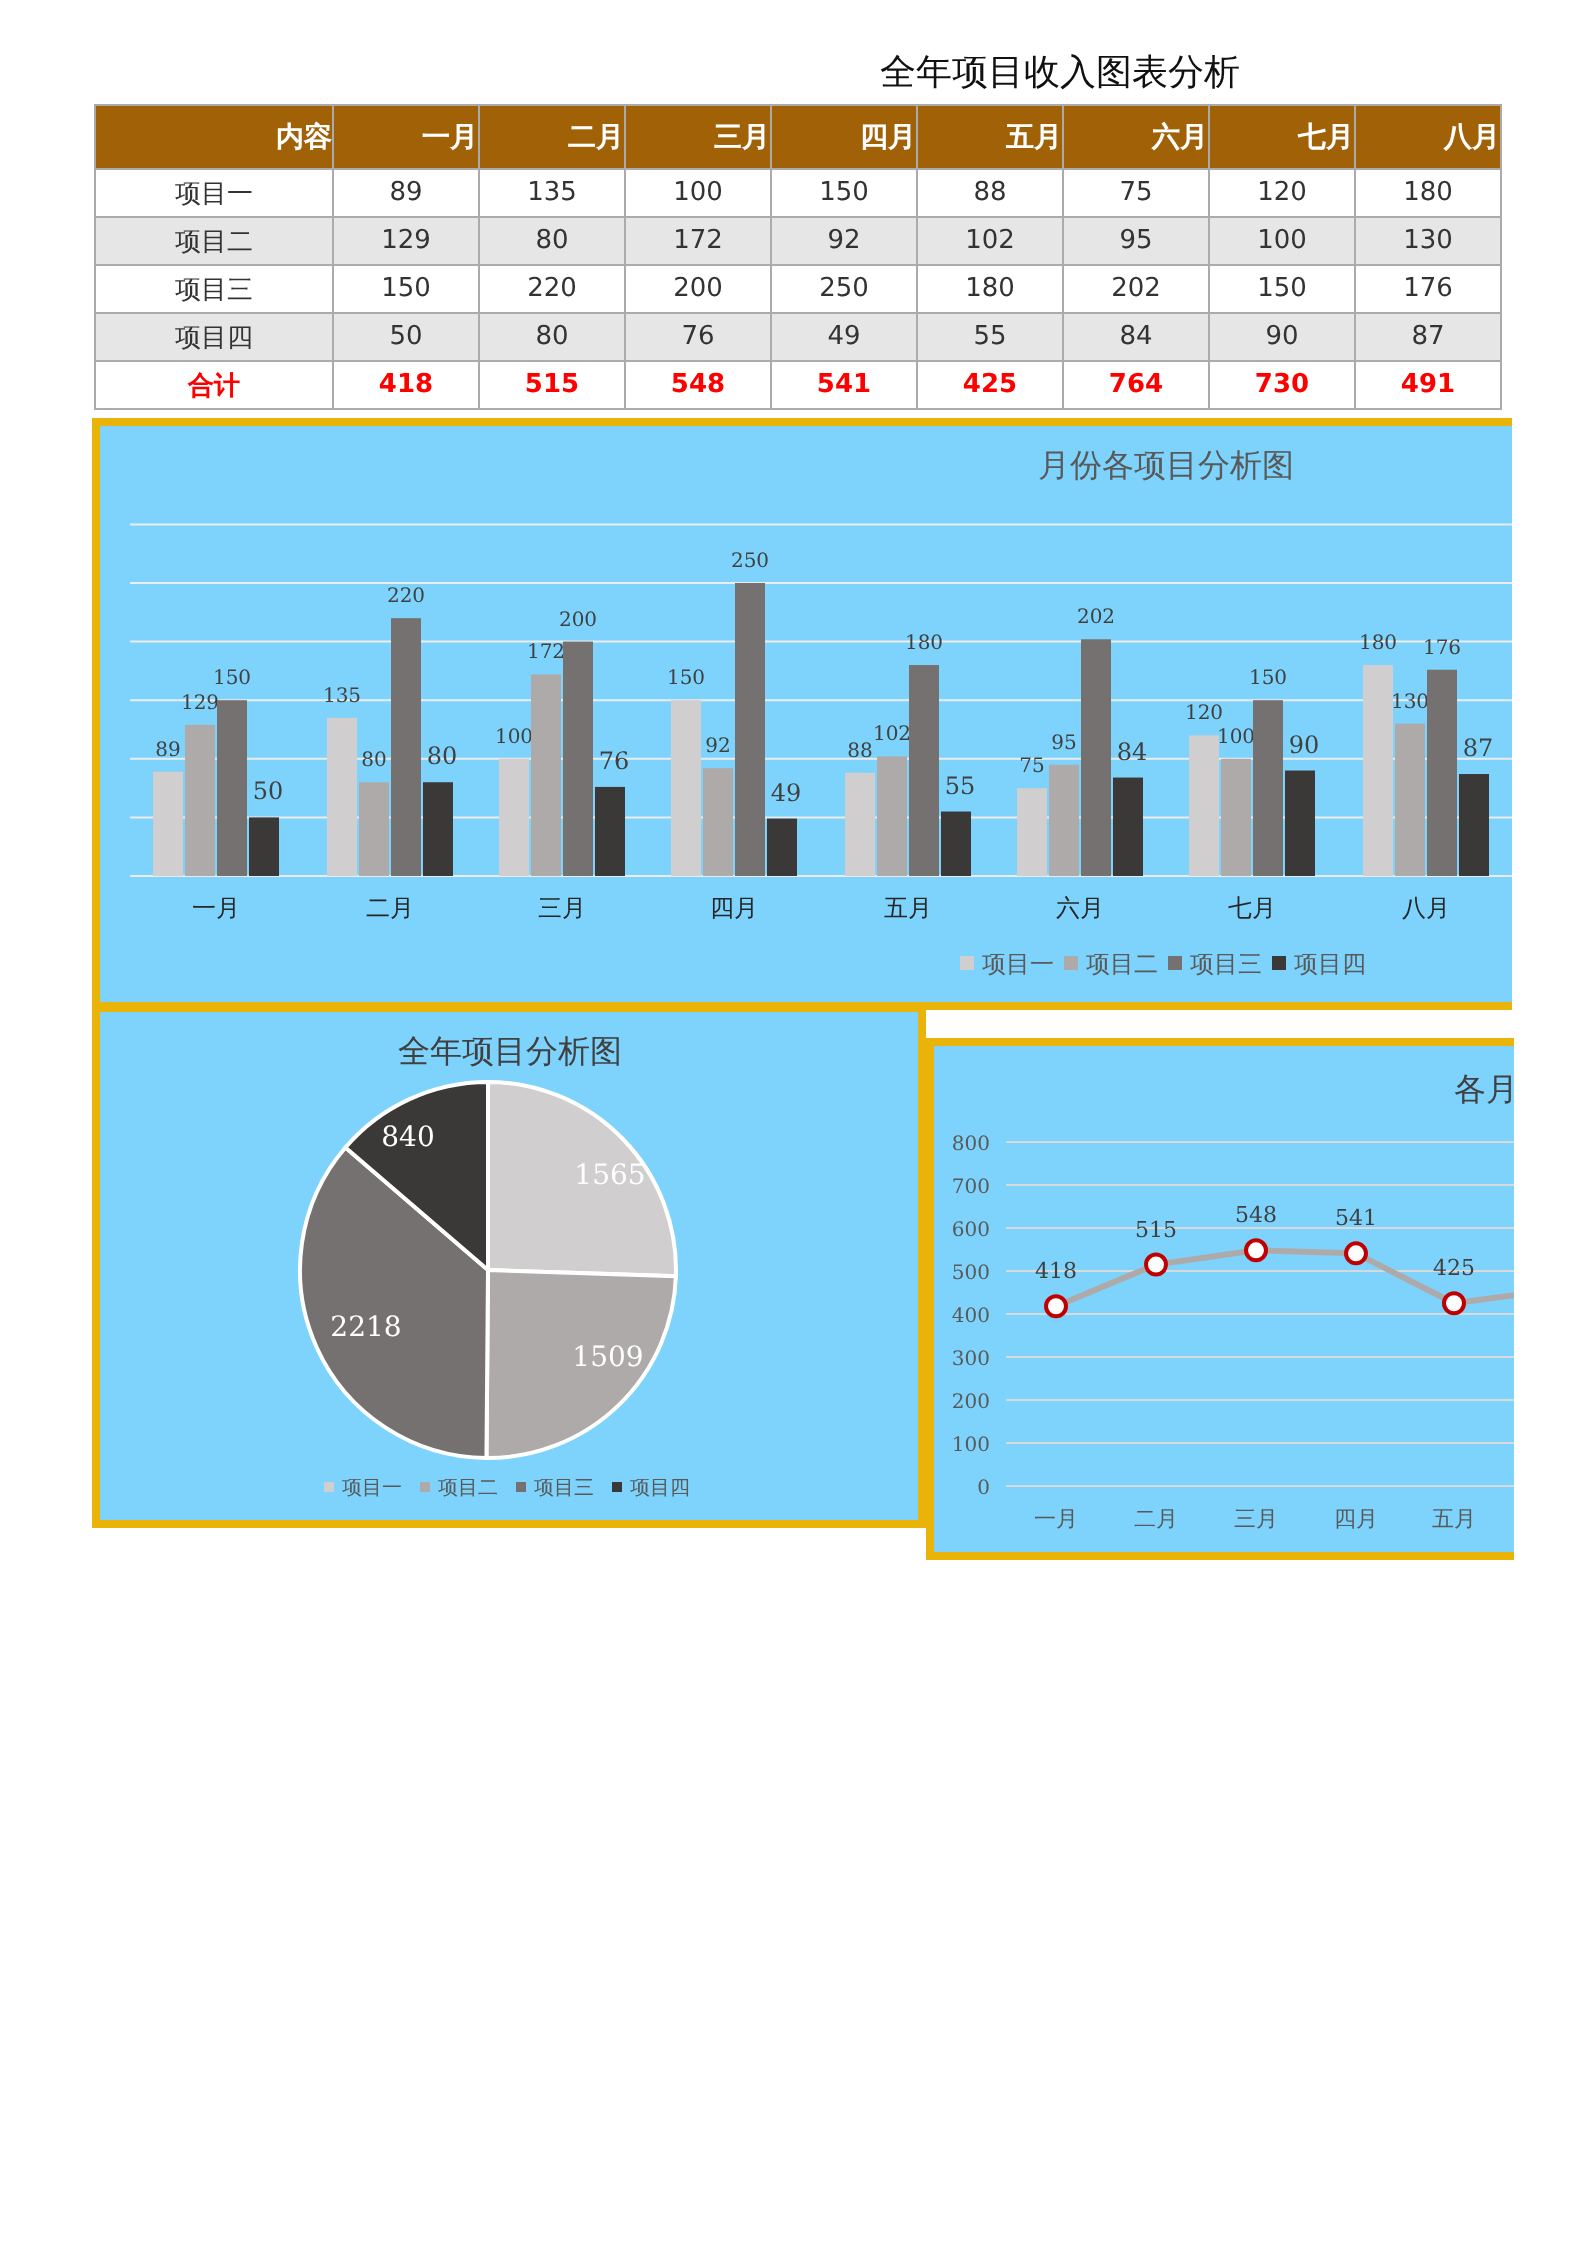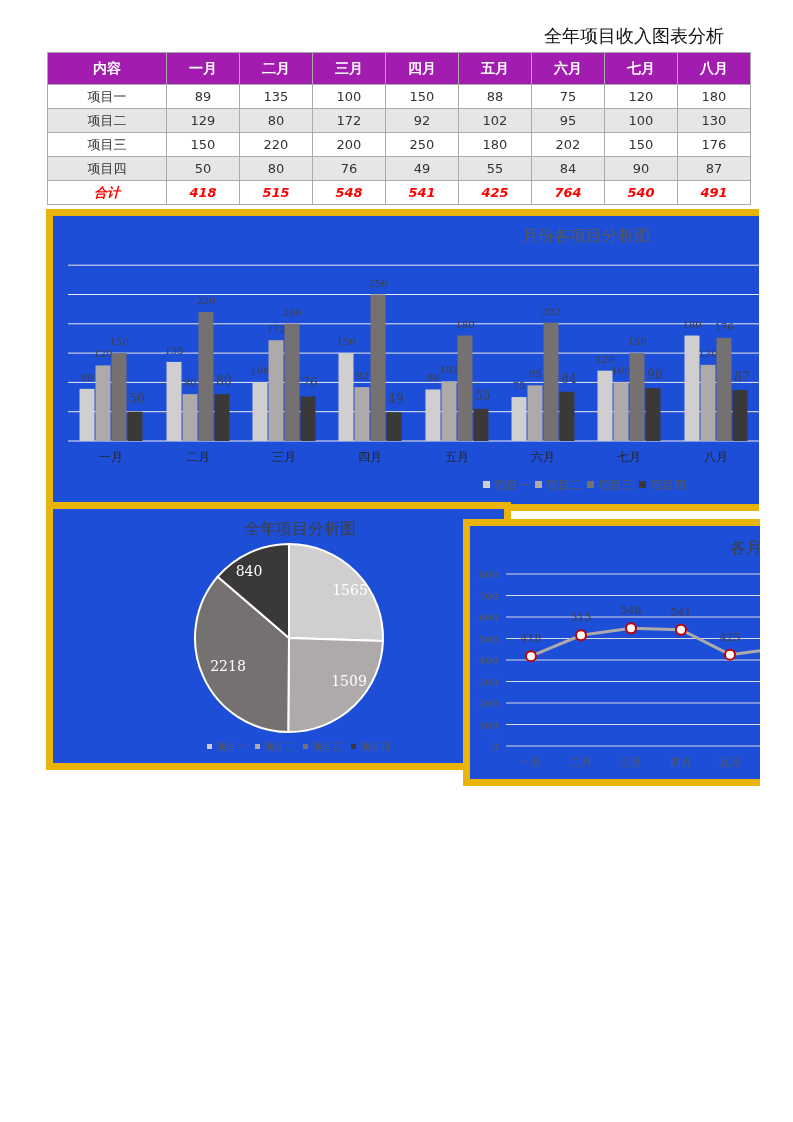--- a/index.html
+++ b/index.html
@@ -1,24 +1,24 @@
 <!DOCTYPE html>
 <html><head>
 <meta charset="utf-8">
 <style>
   html,body{margin:0;padding:0;background:#fff;}
   body{width:793px;height:1122px;position:relative;overflow:hidden;font-family:"DejaVu Sans","Liberation Sans",sans-serif;}
-  .page-title{position:absolute;left:440px;top:24px;width:284px;text-align:right;font-size:18px;color:#111;}
+  .page-title{position:absolute;left:440px;top:24px;width:284px;text-align:left;font-size:18px;color:#111;}
   table.data{position:absolute;left:47px;top:52px;border-collapse:collapse;table-layout:fixed;}
   table.data th,table.data td{border:1px solid #ababab;text-align:center;font-size:13px;padding:0;}
-  table.data th{background:#a21caf;color:#fff;font-weight:bold;height:31px;font-size:14px;}
+  table.data th{background:#a16207;color:#fff;font-weight:bold;height:31px;font-size:14px;text-align:right;}
   table.data td{height:23px;color:#333;}
   table.data tr.alt td{background:#e7e6e6;}
-  table.data tr.total td{color:#ff0000;font-weight:bold;font-style:italic;}
-  .chart-box{position:absolute;border:7px solid #eab308;background:#1d4ed8;overflow:hidden;}
+  table.data tr.total td{color:#ff0000;font-weight:bold;}
+  .chart-box{position:absolute;border:4px solid #eab308;background:#7dd3fc;overflow:hidden;}
   svg text{font-family:"DejaVu Serif","Liberation Serif",serif;}
   svg text.cjk{font-family:"DejaVu Sans","Liberation Sans",sans-serif;}
 </style>
 </head>
 <body>
 
 <div class="page-title">全年项目收入图表分析</div>
 
 <table class="data">
   <colgroup>
@@ -91,21 +91,21 @@
         <td>87</td>
       </tr>
       <tr class="total">
         <td>合计</td>
         <td>418</td>
         <td>515</td>
         <td>548</td>
         <td>541</td>
         <td>425</td>
         <td>764</td>
-        <td>540</td>
+        <td>730</td>
         <td>491</td>
       </tr>
     </tbody>
 </table>
 
 <div class="chart-box" style="left:46px;top:209px;width:706px;height:288px;border-right:none;">
   <svg id="bar-svg" width="706" height="288">
       <text x="533" y="25" text-anchor="middle" font-size="16" fill="#595959" class="cjk">月份各项目分析图</text>
       <line x1="15" x2="706" y1="225" y2="225" stroke="#ececec" stroke-width="1"></line>
       <line x1="15" x2="706" y1="195.7" y2="195.7" stroke="#ececec" stroke-width="1"></line>
@@ -190,21 +190,21 @@
       <text x="441" y="273" font-size="12" fill="#595959" class="cjk">项目一</text>
       <rect x="482" y="265" width="7" height="7" fill="#aeaaaa"></rect>
       <text x="493" y="273" font-size="12" fill="#595959" class="cjk">项目二</text>
       <rect x="534" y="265" width="7" height="7" fill="#767171"></rect>
       <text x="545" y="273" font-size="12" fill="#595959" class="cjk">项目三</text>
       <rect x="586" y="265" width="7" height="7" fill="#3b3838"></rect>
       <text x="597" y="273" font-size="12" fill="#595959" class="cjk">项目四</text>
     </svg>
 </div>
 
-<div class="chart-box" style="left:46px;top:502px;width:409px;height:254px;padding-left:42px;">
+<div class="chart-box" style="left:46px;top:502px;width:409px;height:254px;">
   <svg id="pie-svg" width="409" height="254">
       <text x="205" y="25" text-anchor="middle" font-size="16" fill="#404040" class="cjk">全年项目分析图</text>
       <path d="M194,129 L194,35 A94,94 0 0 1 287.94947406618735,132.08161040477012 Z" fill="#d0cece" stroke="#fff" stroke-width="2"></path>
       <path d="M194,129 L287.94947406618735,132.08161040477012 A94,94 0 0 1 193.22946796545958,222.99684186388257 Z" fill="#aeaaaa" stroke="#fff" stroke-width="2"></path>
       <path d="M194,129 L193.22946796545958,222.99684186388257 A94,94 0 0 1 122.71925400301512,67.72149438740104 Z" fill="#767171" stroke="#fff" stroke-width="2"></path>
       <path d="M194,129 L122.71925400301512,67.72149438740104 A94,94 0 0 1 193.99999999999997,35 Z" fill="#3b3838" stroke="#fff" stroke-width="2"></path>
       <text x="255" y="86" text-anchor="middle" font-size="14" fill="#fff">1565</text>
       <text x="254" y="177" text-anchor="middle" font-size="14" fill="#fff">1509</text>
       <text x="133" y="162" text-anchor="middle" font-size="14" fill="#fff">2218</text>
       <text x="154" y="67" text-anchor="middle" font-size="14" fill="#fff">840</text>

